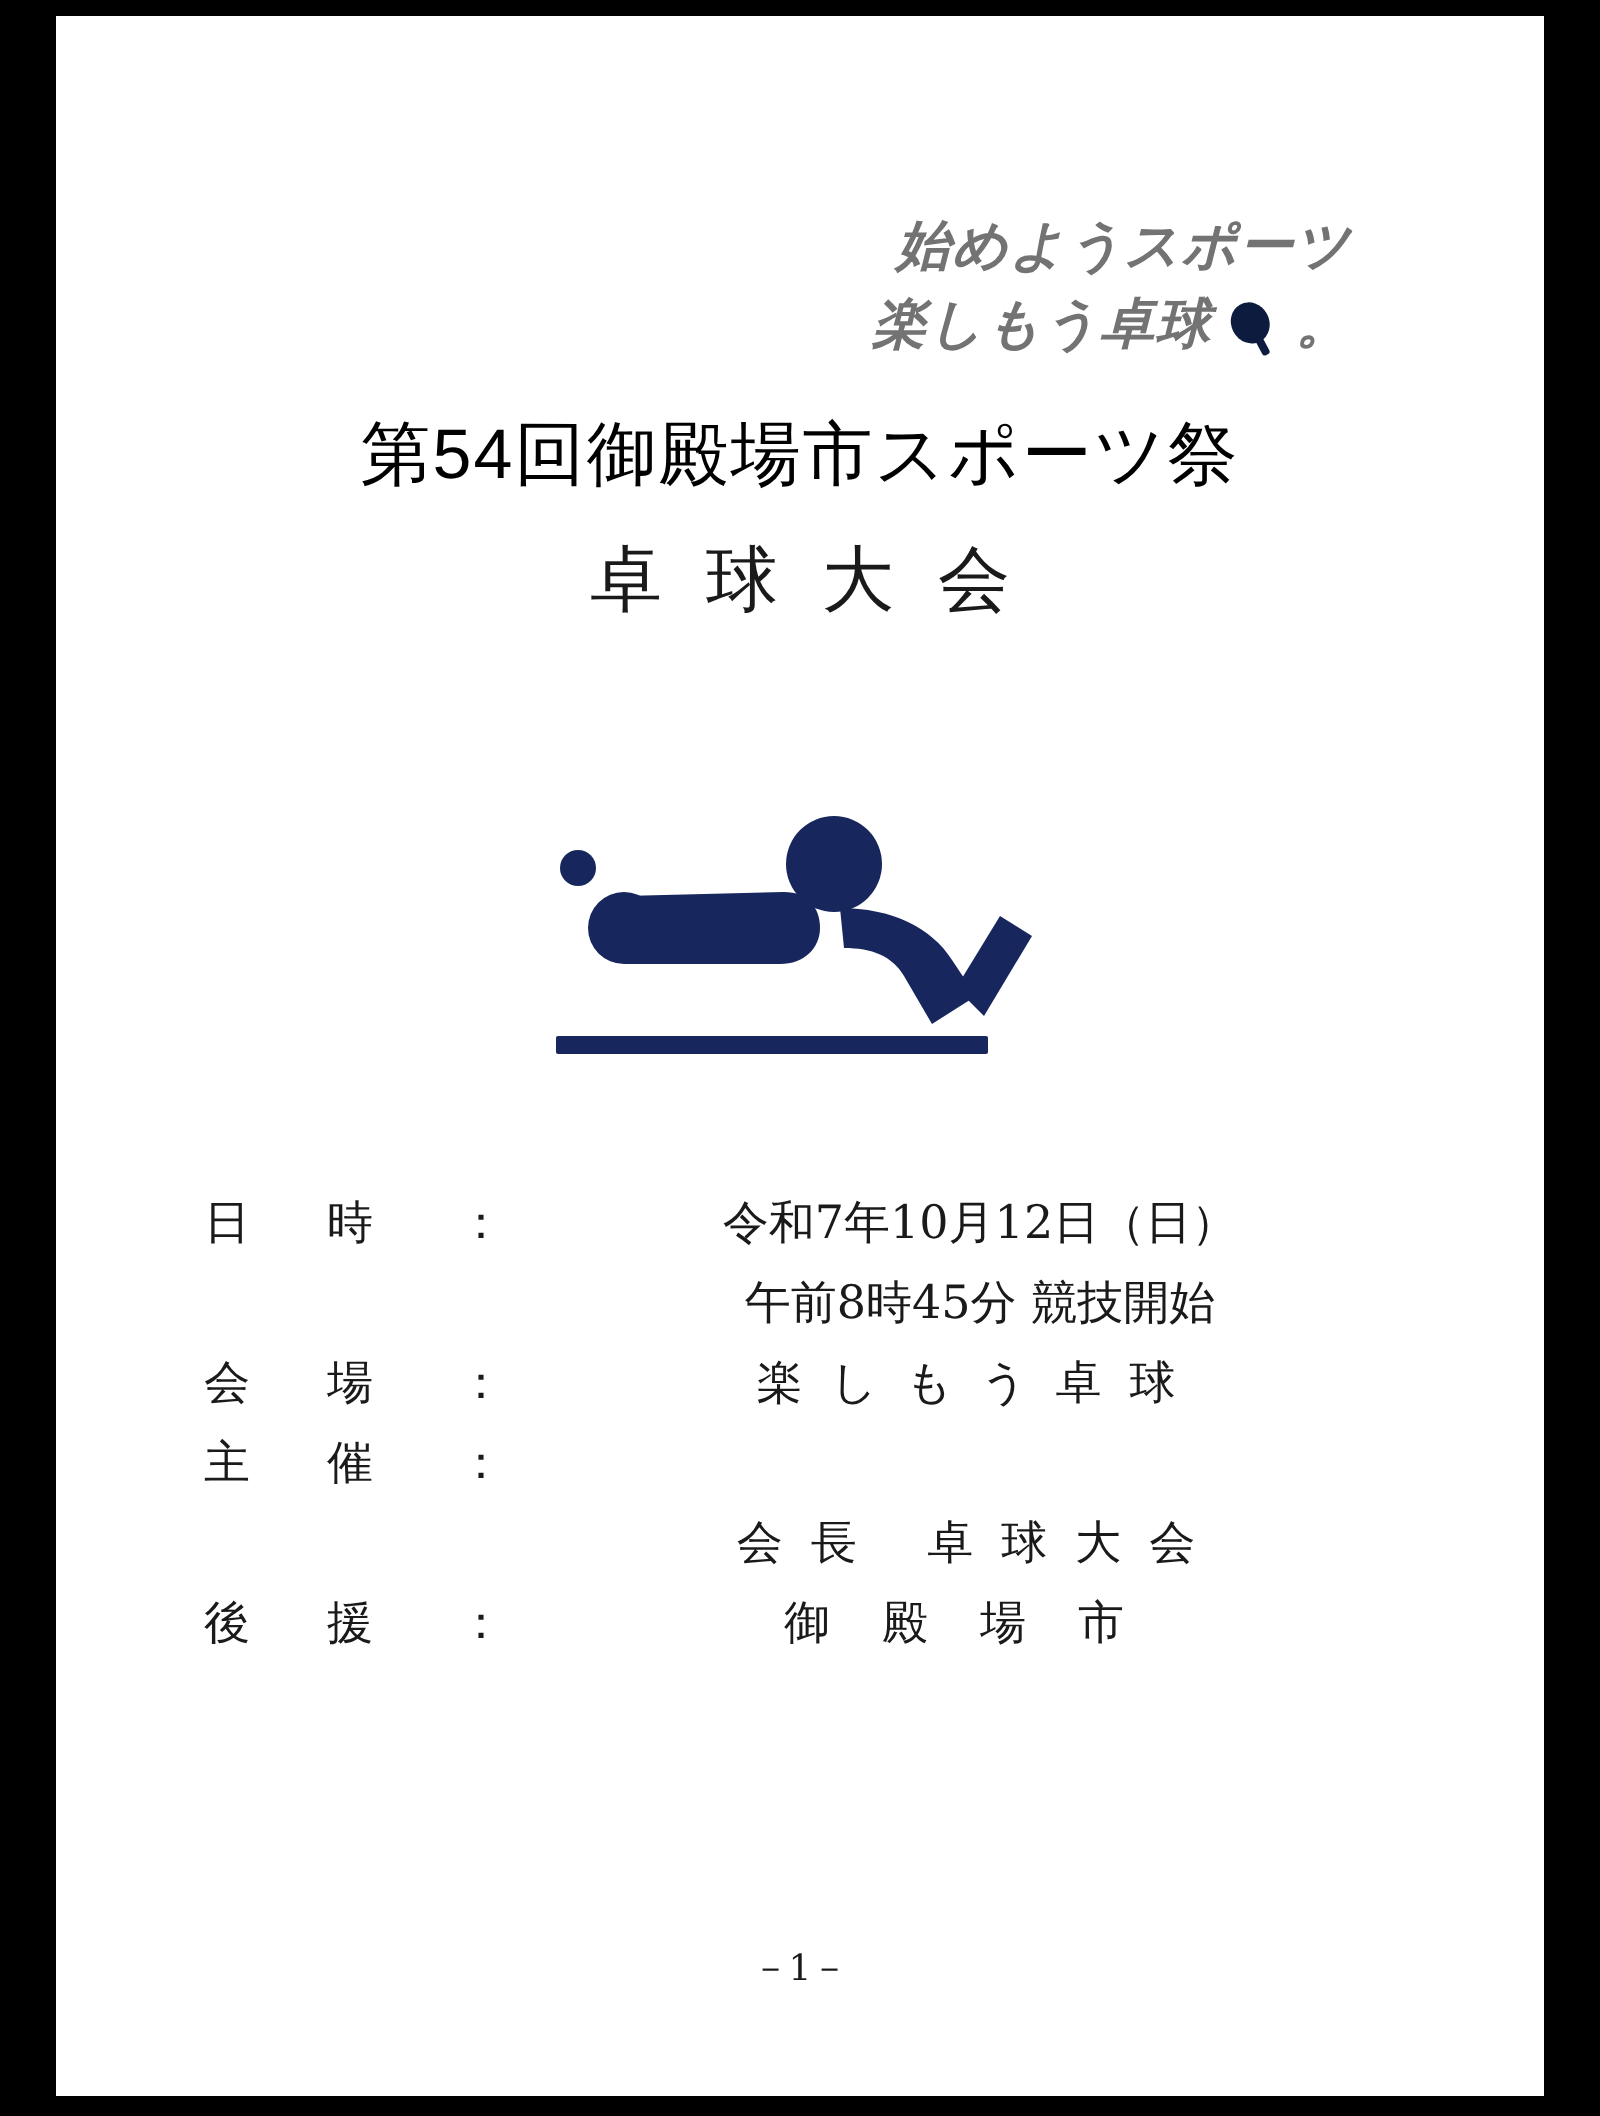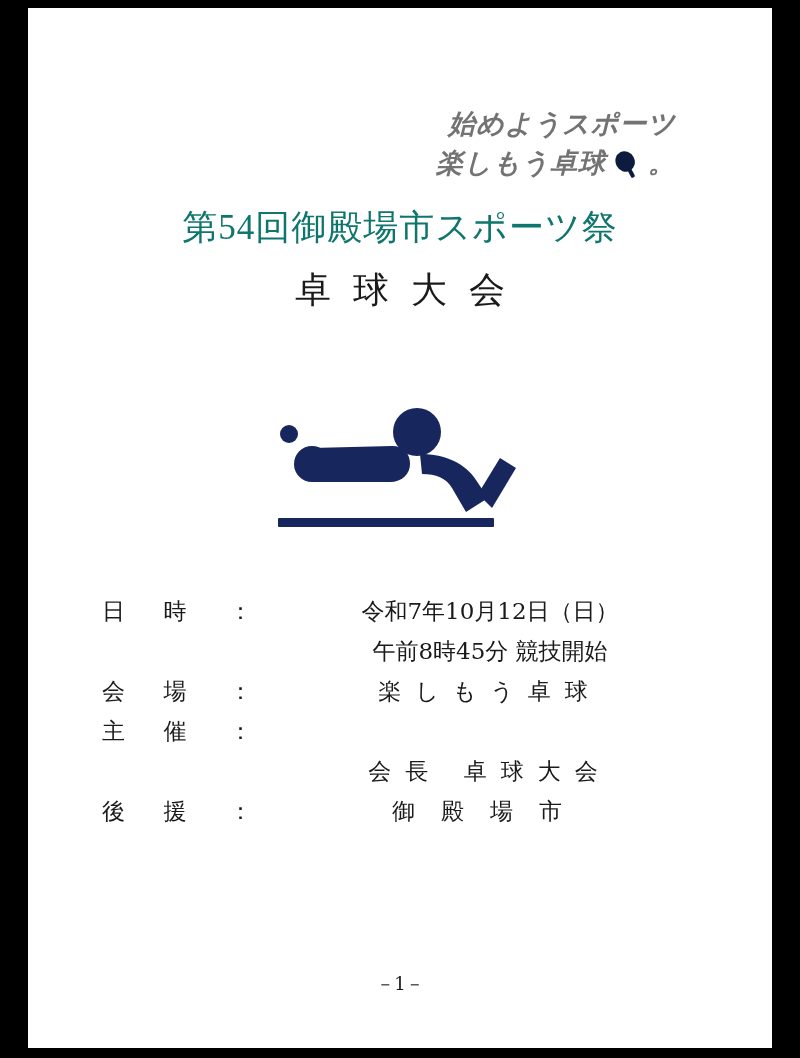--- a/index.html
+++ b/index.html
@@ -66,23 +66,23 @@
   }
 
   
   .title-main {
     position: absolute;
     top: 196px;
     left: 0;
     width: 100%;
     text-align: center;
     font-size: 35px;
-    color: #0f766e;
+    color: #000000;
     letter-spacing: 1px;
-    font-family: Liberation Serif, serif;
+    font-family: Liberation Sans, sans-serif;
   }
   .title-sub {
     position: absolute;
     top: 258px;
     left: 0;
     width: 100%;
     text-align: center;
     font-size: 36px;
     color: #1a1a1a;
     letter-spacing: 22px;

